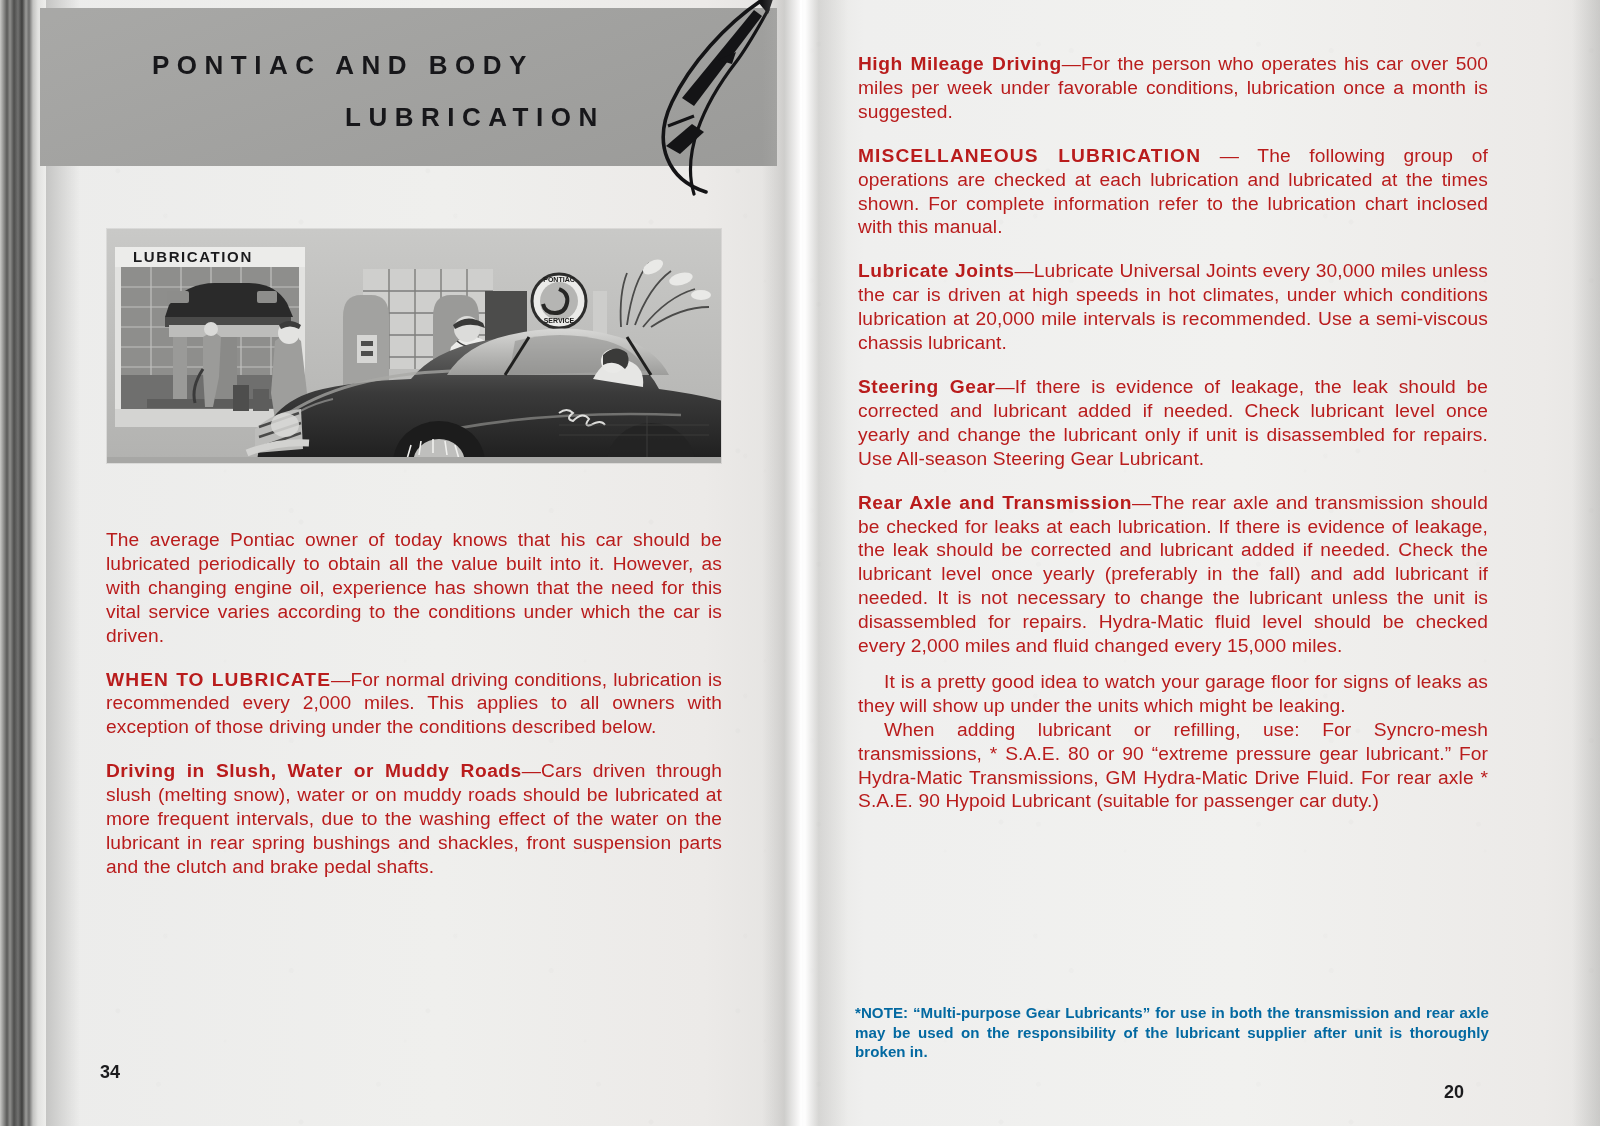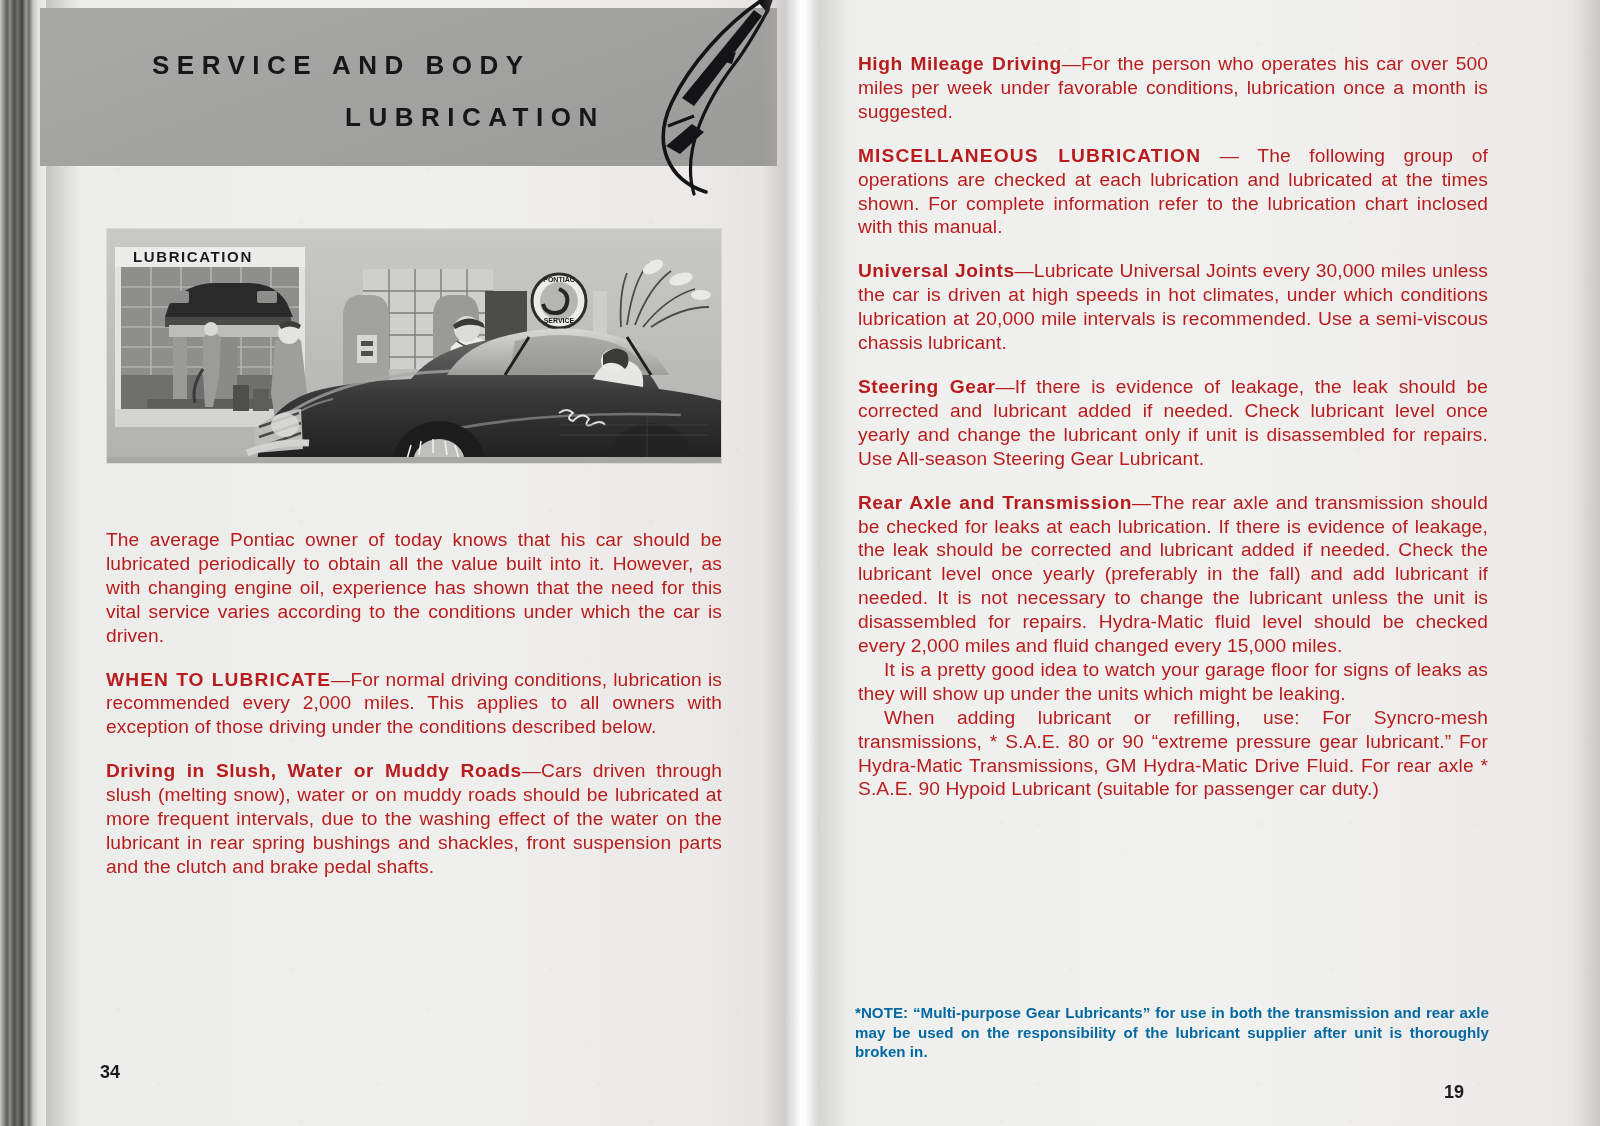--- a/index.html
+++ b/index.html
@@ -127,21 +127,21 @@
   .col-right { left: 858px;  top: 52px;   width: 630px; }
 
   .col p {
     margin: 0 0 20px 0;
     font-size: 19.2px;
     line-height: 1.245;
     text-align: justify;
     text-justify: inter-word;
     letter-spacing: .1px;
   }
-  .col p.tight   { margin-bottom: 0; }
+  .col p.tight   { margin-bottom: 12px; }
   .col p.indent  { text-indent: 26px; margin-bottom: 0; }
   .col p:last-child { margin-bottom: 0; }
 
   .run-head {
     font-weight: 700;
     letter-spacing: .5px;
   }
   .run-head.caps { letter-spacing: 1.1px; }
 
   
@@ -172,21 +172,21 @@
 <div id="page">
 
   <div class="paper-left"></div>
   <div class="paper-right"></div>
   <div class="grain"></div>
 
   <div class="binding"></div>
   <div class="binding-soft"></div>
 
   <div class="banner">
-    <div class="banner-title-1">SERVICE AND BODY</div>
+    <div class="banner-title-1">PONTIAC AND BODY</div>
     <div class="banner-title-2">LUBRICATION</div>
   </div>
 
   <svg class="emblem" viewBox="0 0 210 215">
 
     <path d="M120 198 C 82 186, 66 150, 86 108 C 104 70, 140 30, 176 6" fill="none" stroke="#141416" stroke-width="3.6" stroke-linecap="round"></path>
 
     <path d="M108 200 C 96 160, 116 112, 150 68 C 162 52, 172 34, 182 16" fill="none" stroke="#141416" stroke-width="3.2" stroke-linecap="round"></path>
 
     <path d="M176 22 L 108 112 L 96 104 L 168 16 Z" fill="#141416"></path>
@@ -349,29 +349,29 @@
   <div class="gutter"></div>
   <div class="gutter-line"></div>
 
   <div class="col col-right">
     <p><span class="run-head">High Mileage Driving</span><span>—For the person who operates his car over 500 miles per week under favorable conditions, lubrication once a month is suggested.</span></p>
 
     <p><span class="run-head caps">MISCELLANEOUS LUBRICATION</span><span> — The following group of operations are checked at each lubrication and lubricated at the times shown. For complete information refer to the lubrication chart inclosed with this manual.</span></p>
 
 
 
-    <p><span class="run-head">Universal Joints</span><span>—Lubricate Universal Joints every 30,000 miles unless the car is driven at high speeds in hot climates, under which conditions lubrication at 20,000 mile intervals is recommended. Use a semi-viscous chassis lubricant.</span></p>
+    <p><span class="run-head">Lubricate Joints</span><span>—Lubricate Universal Joints every 30,000 miles unless the car is driven at high speeds in hot climates, under which conditions lubrication at 20,000 mile intervals is recommended. Use a semi-viscous chassis lubricant.</span></p>
 
     <p><span class="run-head">Steering Gear</span><span>—If there is evidence of leakage, the leak should be corrected and lubricant added if needed. Check lubricant level once yearly and change the lubricant only if unit is disassembled for repairs. Use All-season Steering Gear Lubricant.</span></p>
 
     <p class="tight"><span class="run-head">Rear Axle and Transmission</span><span>—The rear axle and transmission should be checked for leaks at each lubrication. If there is evidence of leakage, the leak should be corrected and lubricant added if needed. Check the lubricant level once yearly (preferably in the fall) and add lubricant if needed. It is not necessary to change the lubricant unless the unit is disassembled for repairs. Hydra-Matic fluid level should be checked every 2,000 miles and fluid changed every 15,000 miles.</span></p>
 
     <p class="indent"><span>It is a pretty good idea to watch your garage floor for signs of leaks as they will show up under the units which might be leaking.</span></p>
 
     <p class="indent"><span>When adding lubricant or refilling, use: For Syncro-mesh transmissions, * S.A.E. 80 or 90 “extreme pressure gear lubricant.” For Hydra-Matic Transmissions, GM Hydra-Matic Drive Fluid. For rear axle * S.A.E. 90 Hypoid Lubricant (suitable for passenger car duty.)</span></p>
   </div>
 
   <div class="footnote">*NOTE: “Multi-purpose Gear Lubricants” for use in both the transmission and rear axle may be used on the responsibility of the lubricant supplier after unit is thoroughly broken in.</div>
 
-  <div class="folio folio-right">19</div>
+  <div class="folio folio-right">20</div>
 
   <div class="right-edge"></div>
 </div>
 
 </body></html>

